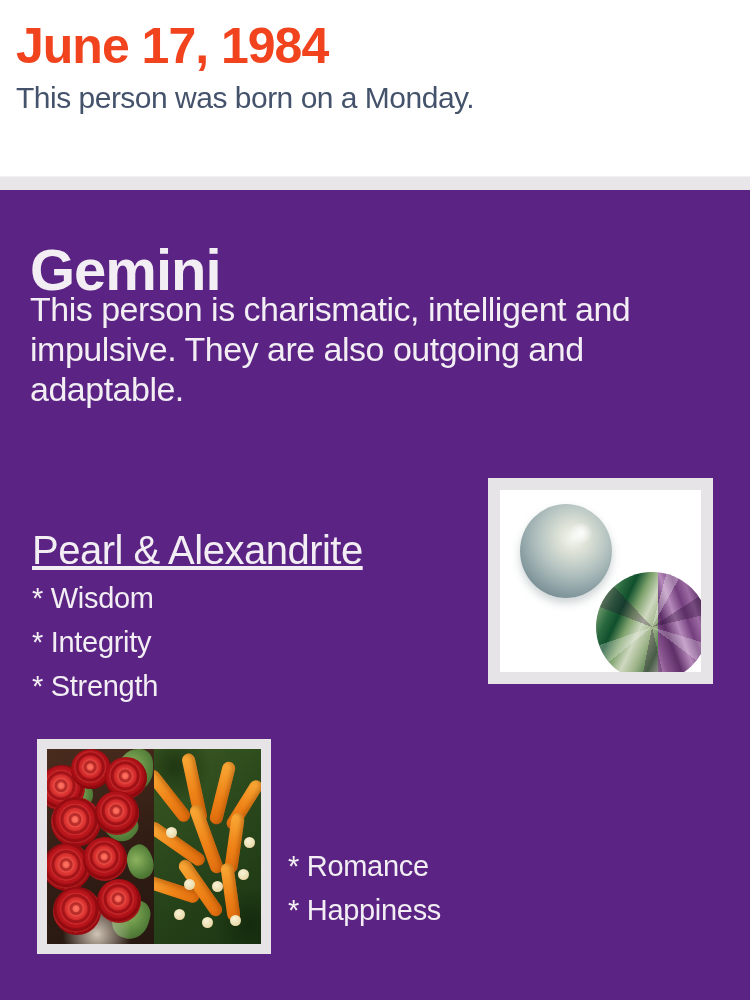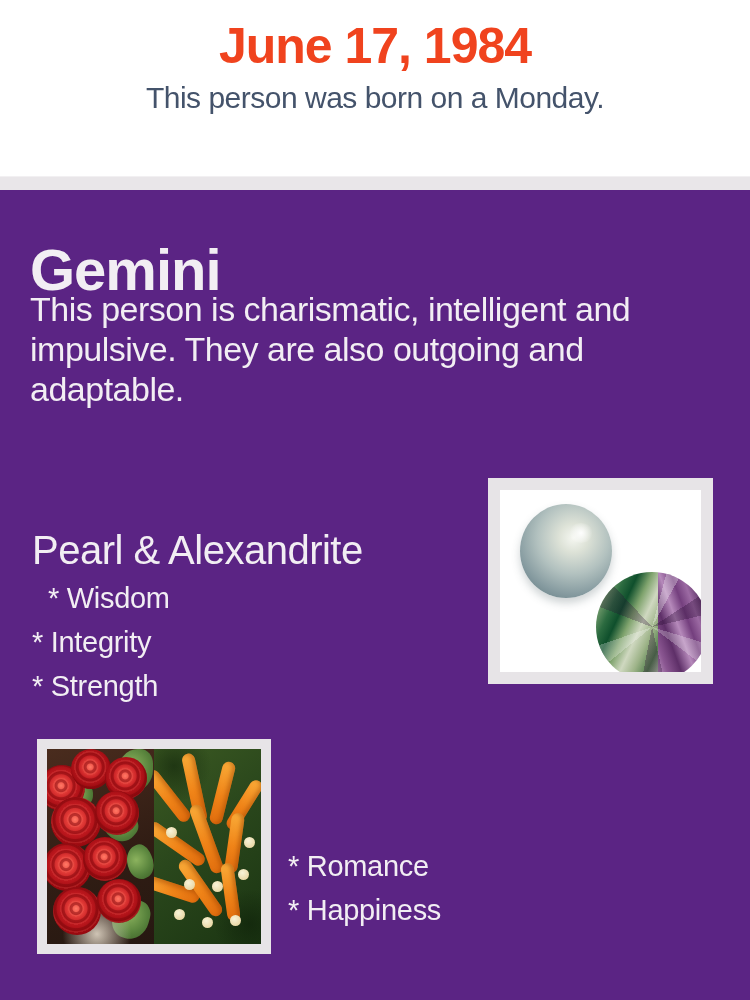--- a/index.html
+++ b/index.html
@@ -1,38 +1,38 @@
 <!DOCTYPE html>
 <html><head>
 <meta charset="utf-8">
 <style>
   * { margin:0; padding:0; box-sizing:border-box; }
   html,body { width:750px; height:1000px; overflow:hidden; }
   body { font-family:"Liberation Sans","DejaVu Sans",sans-serif; background:#ffffff; }
   .page { width:750px; height:1000px; position:relative; }
 
   
-  .header { height:176px; background:#ffffff; text-align:center; }
+  .header { height:176px; background:#ffffff; text-align:left;margin-left:16px; }
   .date-title { padding-top:18px; font-size:50px; font-weight:bold; color:#F0431E; letter-spacing:-1px; line-height:1.15; }
   .site-summary { margin-top:5px; font-size:33px; font-weight:500; color:#171B21; letter-spacing:-0.5px; }
   .born-line { margin-top:5px; font-size:30px; color:#44536B; letter-spacing:-0.5px; }
   .divider { height:14px; background:#E9E6E9; border-top:1px solid #F2F0F2; }
 
   
   .purple { position:relative; width:750px; height:810px; background:#5B2484; color:#F2EEF3; }
   .h-big { position:absolute; font-weight:bold; font-size:56px; letter-spacing:-1px; white-space:nowrap;margin-top:24px; }
   .sub-big { position:absolute; font-size:40px; letter-spacing:-0.5px; white-space:nowrap; }
   .trait { position:absolute; font-size:29px; letter-spacing:-0.3px; white-space:nowrap; }
 
   #gemini-title { left:30px; top:22px; font-size:58px; }
   #gemini-desc { position:absolute; left:30px; top:100px; width:615px; font-size:34px; line-height:1.17; letter-spacing:-0.5px; }
 
   #birthstone-title { left:32px; top:272px; }
-  #birthstone-sub   { left:32px; top:338px; }
-  #bs-trait-0 { left:32px; top:392px;margin-left:16px; }
+  #birthstone-sub   { left:32px; top:338px;text-decoration:underline; }
+  #bs-trait-0 { left:32px; top:392px; }
   #bs-trait-1 { left:32px; top:436px; }
   #bs-trait-2 { left:32px; top:480px; }
 
   #flower-title { left:284px; top:540px; }
   #flower-sub   { left:284px; top:606px; }
   #bf-trait-0 { left:288px; top:660px; }
   #bf-trait-1 { left:288px; top:704px; }
 
   
   .photo-frame { position:absolute; background:#E7E4E7; }

